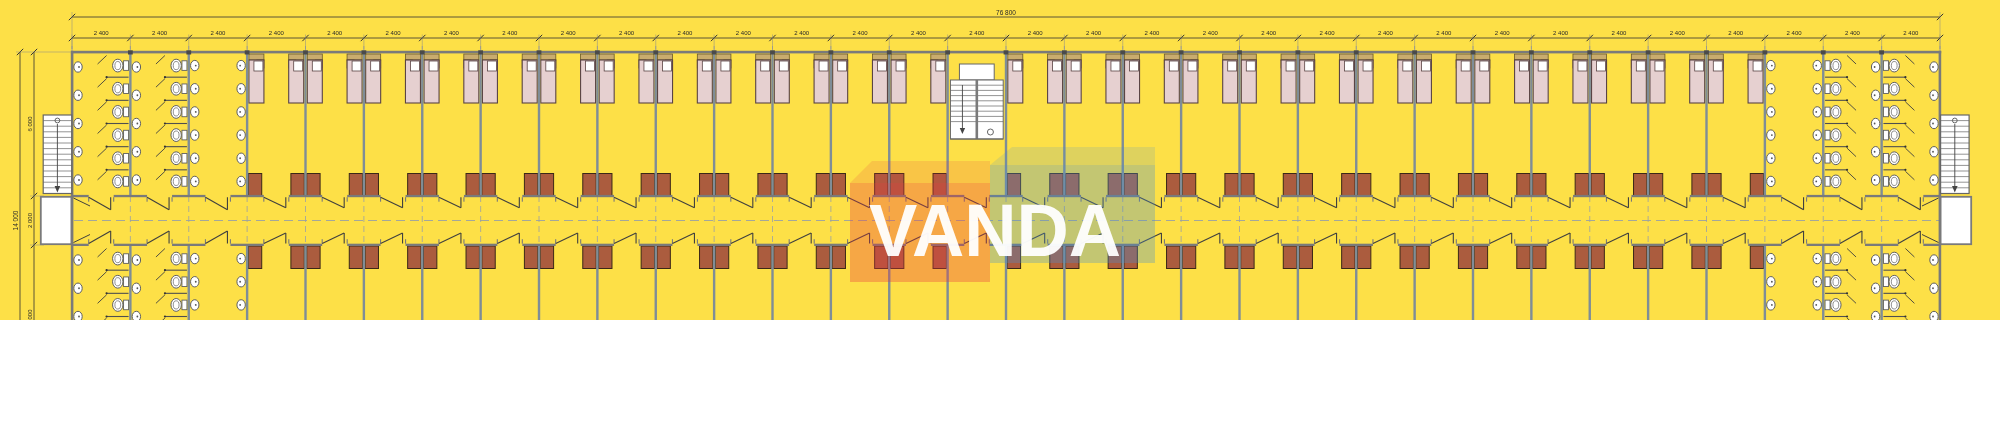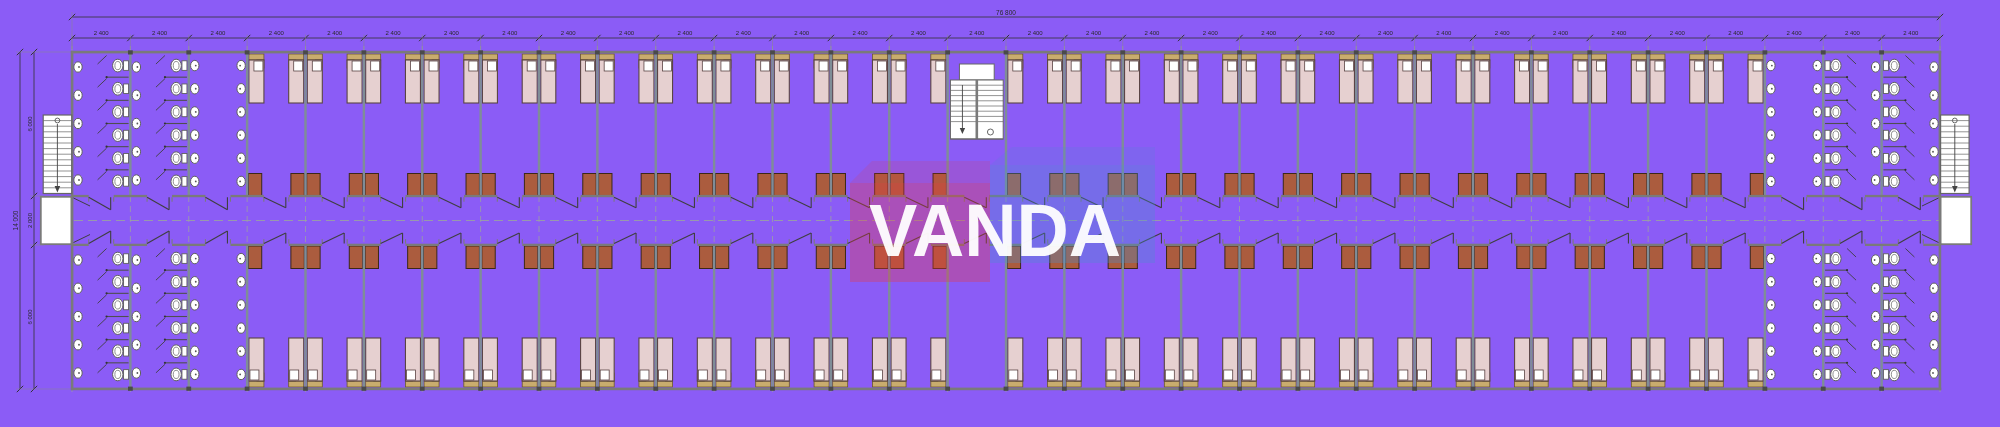--- a/index.html
+++ b/index.html
@@ -1,16 +1,16 @@
 <!DOCTYPE html>
 <html><head>
 <meta charset="utf-8">
 <style>
   html,body{margin:0;padding:0;background:#fff;}
-  #stage{position:relative;width:2000px;height:427px;background:#8b5cf6;overflow:hidden;}
+  #stage{position:relative;width:2000px;height:320px;background:#fde047;overflow:hidden;}
   svg text{font-family:"Liberation Sans","DejaVu Sans",sans-serif;}
   .dim{font-size:6px;fill:#2a2a2a;}
   .dimBig{font-size:6.5px;fill:#2a2a2a;}
 </style>
 </head>
 <body>
 
 <div id="stage">
   <svg id="plan" width="2000" height="427" viewBox="0 0 2000 427">
     <g id="gen">

